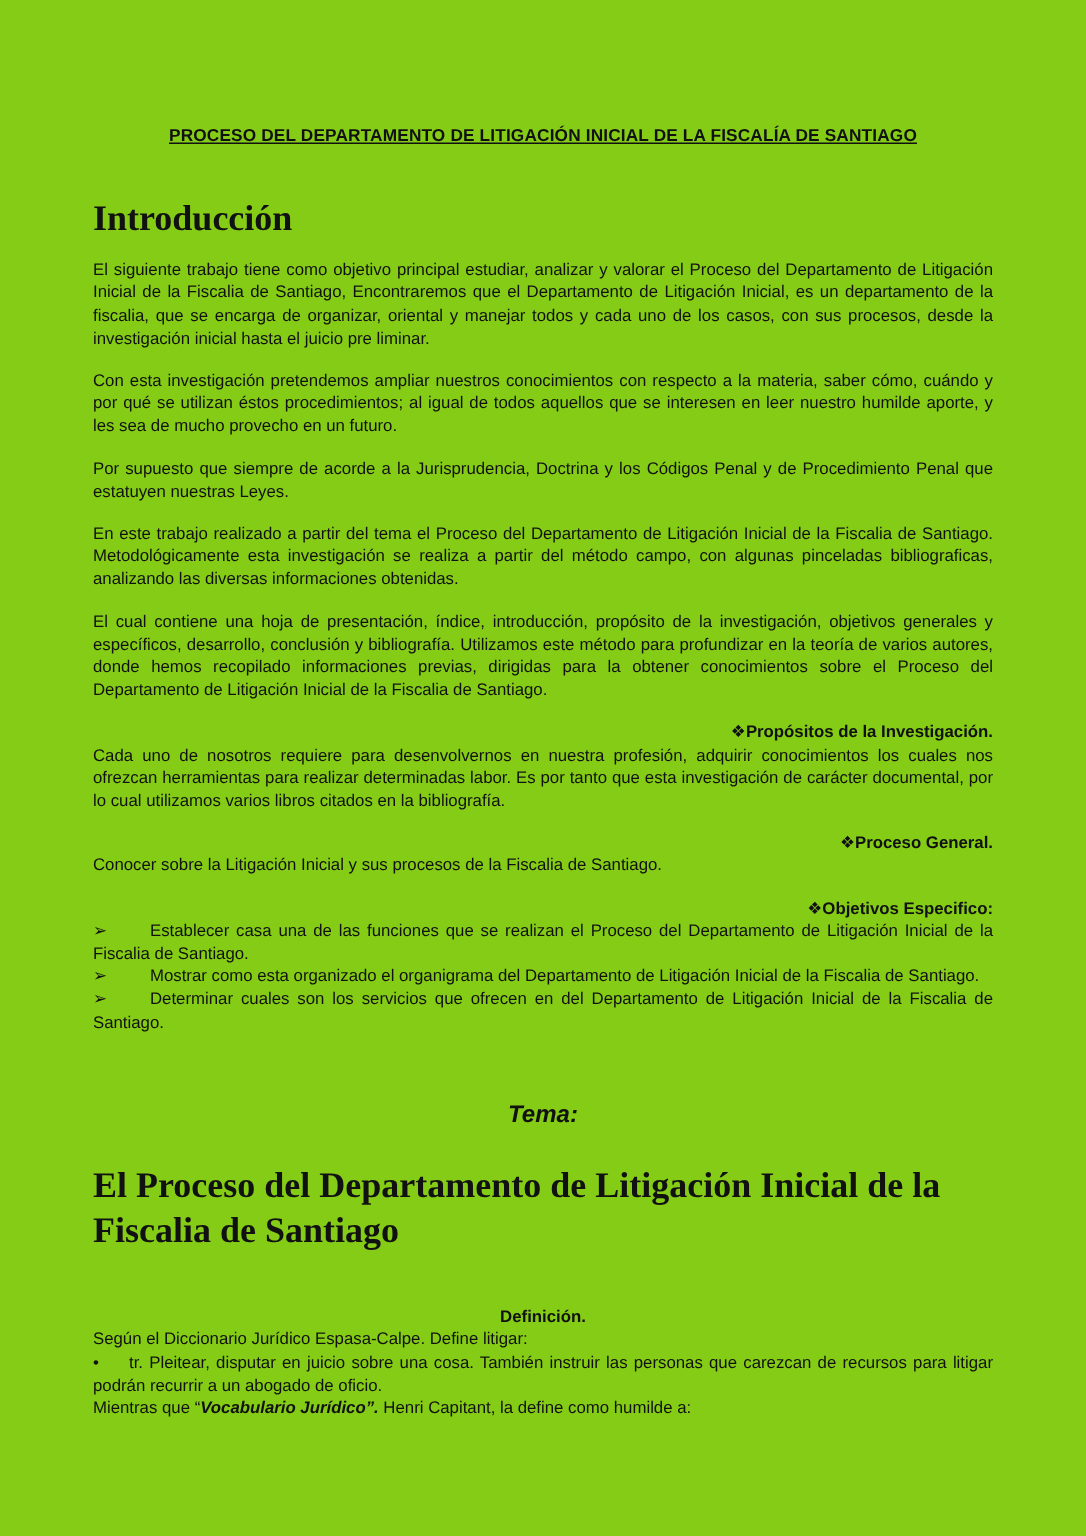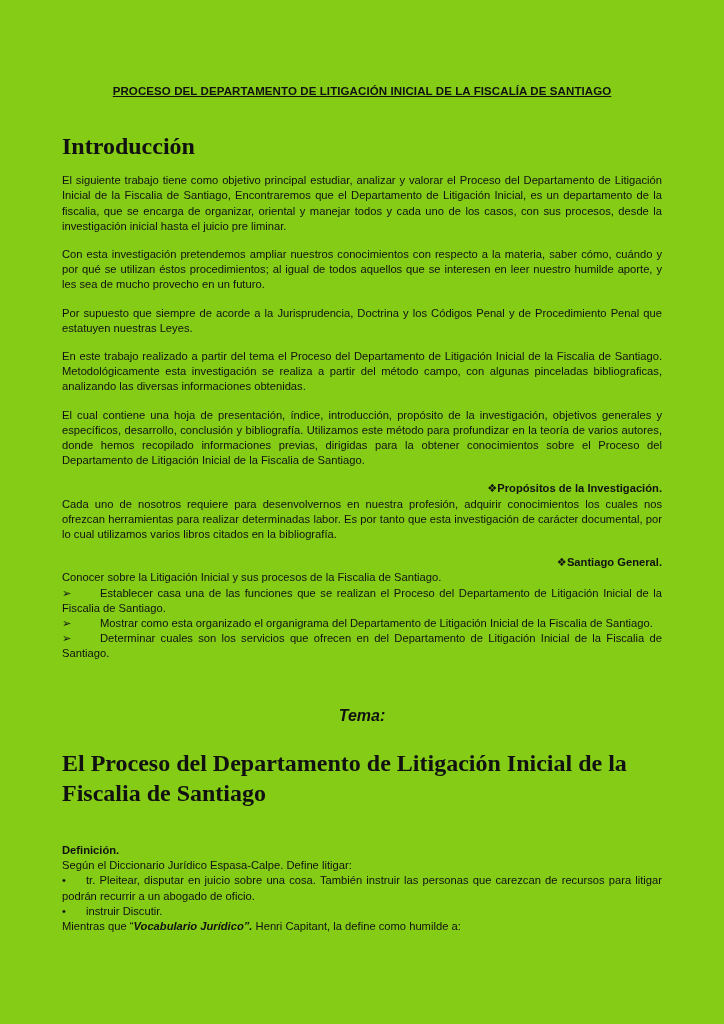--- a/index.html
+++ b/index.html
@@ -25,21 +25,21 @@
   .arrow-item{margin:0;text-align:justify;}
   .dot-item{margin:0;text-align:justify;}
   .tema-label{
     margin:46px 0 0 0;text-align:center;font-weight:bold;font-style:italic;
     font-size:16px;
   }
   .h2{
     font-family:"Liberation Serif","DejaVu Serif",serif;
     font-weight:bold;font-size:24px;line-height:30px;margin:25px 0 0 0;
   }
-  .def-title{margin:35px 0 0 0;font-weight:bold;}
+  .def-title{margin:35px 0 0 0;font-weight:bold;text-align:center;}
   .def-line{margin:0;text-align:left;}
   .bold-italic{font-weight:bold;font-style:italic;margin-top:21px;}
 </style>
 </head>
 <body>
 
 <div class="page">
 
   <p class="doc-title">PROCESO DEL DEPARTAMENTO DE LITIGACIÓN INICIAL DE LA FISCALÍA DE SANTIAGO</p>
 
@@ -47,33 +47,33 @@
 
   <p class="para">El siguiente trabajo tiene como objetivo principal estudiar, analizar y valorar el Proceso del Departamento de Litigación Inicial de la Fiscalia de Santiago, Encontraremos que el Departamento de Litigación Inicial, es un departamento de la fiscalia, que se encarga de organizar, oriental y manejar todos y cada uno de los casos, con sus procesos, desde la investigación inicial hasta el juicio pre liminar.</p>
   <p class="para">Con esta investigación pretendemos ampliar nuestros conocimientos con respecto a la materia, saber cómo, cuándo y por qué se utilizan éstos procedimientos; al igual de todos aquellos que se interesen en leer nuestro humilde aporte, y les sea de mucho provecho en un futuro.</p>
   <p class="para">Por supuesto que siempre de acorde  a la Jurisprudencia, Doctrina y los Códigos Penal y de Procedimiento Penal que estatuyen nuestras Leyes.</p>
   <p class="para">En este trabajo realizado a partir del tema el Proceso del Departamento de Litigación Inicial de la Fiscalia de Santiago.   Metodológicamente esta investigación se realiza a partir del método campo, con algunas pinceladas bibliograficas, analizando las diversas informaciones obtenidas.</p>
   <p class="para">El cual contiene una hoja de presentación, índice, introducción, propósito de la investigación, objetivos generales y específicos, desarrollo, conclusión y bibliografía. Utilizamos este método  para profundizar en la teoría de varios autores, donde hemos recopilado informaciones previas, dirigidas para la obtener conocimientos sobre el Proceso del Departamento de Litigación Inicial de la Fiscalia de Santiago.</p>
 
   <p class="sect-head"><span class="bullet">❖</span><span style="font-weight:bold">Propósitos de la Investigación.</span></p>
   <p class="sect-body">Cada uno de nosotros requiere para desenvolvernos en nuestra profesión, adquirir conocimientos los cuales nos ofrezcan herramientas para realizar determinadas labor. Es por tanto que esta investigación de carácter documental, por lo cual utilizamos varios libros citados en la bibliografía.</p>
 
-  <p class="sect-head"><span class="bullet">❖</span><span style="font-weight:bold">Santiago General.</span></p>
+  <p class="sect-head"><span class="bullet">❖</span><span style="font-weight:bold">Proceso General.</span></p>
   <p class="sect-body">Conocer sobre la Litigación Inicial y sus procesos de la Fiscalia de Santiago.</p>
 
+  <p class="sect-head"><span class="bullet">❖</span><span style="font-weight:bold">Objetivos  Especifico:</span></p>
 
   <p class="arrow-item"><span class="bullet">➢</span><span>Establecer casa una de las funciones que se realizan el Proceso del Departamento de Litigación Inicial de la Fiscalia de Santiago.</span></p>
   <p class="arrow-item"><span class="bullet">➢</span><span>Mostrar como esta organizado el organigrama del Departamento de Litigación Inicial de la Fiscalia de Santiago.</span></p>
   <p class="arrow-item"><span class="bullet">➢</span><span>Determinar cuales son los servicios que ofrecen en del Departamento de Litigación Inicial de la Fiscalia de Santiago.</span></p>
 
   <p class="tema-label">Tema:</p>
 
   <h2 class="h2">El Proceso del Departamento de Litigación Inicial de la Fiscalia de Santiago</h2>
 
   <p class="def-title">Definición.</p>
   <p class="def-line">Según el Diccionario Jurídico  Espasa-Calpe. Define litigar:</p>
 
   <p class="dot-item"><span class="bullet-sm">•</span><span>tr. Pleitear, disputar en juicio sobre una cosa. También instruir las personas que carezcan de recursos para litigar podrán recurrir a un abogado de oficio.</span></p>
-  <p class="dot-item"><span class="bullet-sm">•</span><span>instruir Discutir.</span></p>
 
   <p class="def-line"><span>Mientras que “</span><span class="bold-italic">Vocabulario  Jurídico”.</span><span>  Henri Capitant, la define como humilde a:</span></p>
 
 </div>
 
 </body></html>

